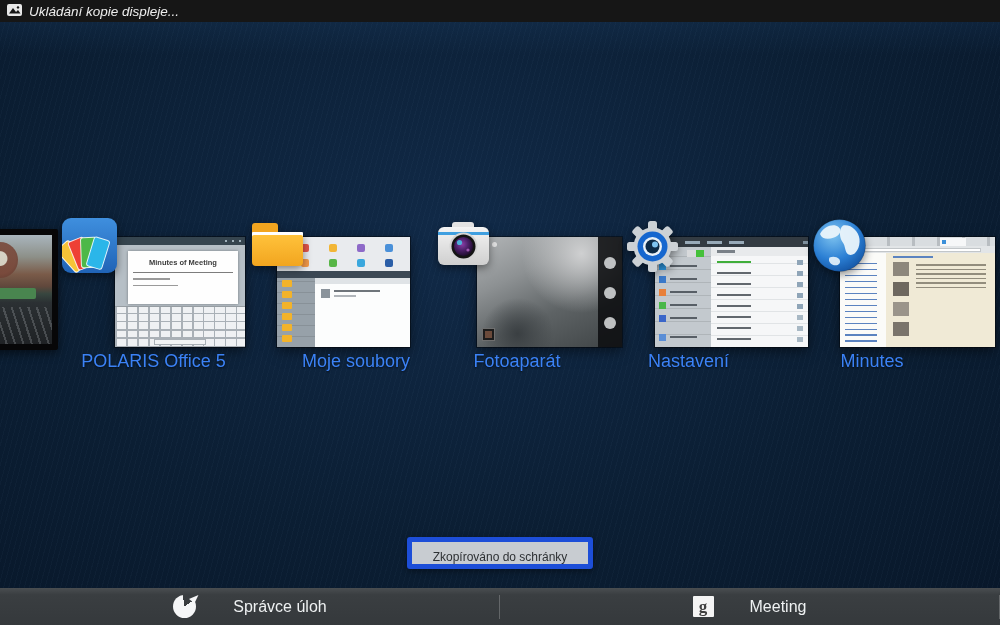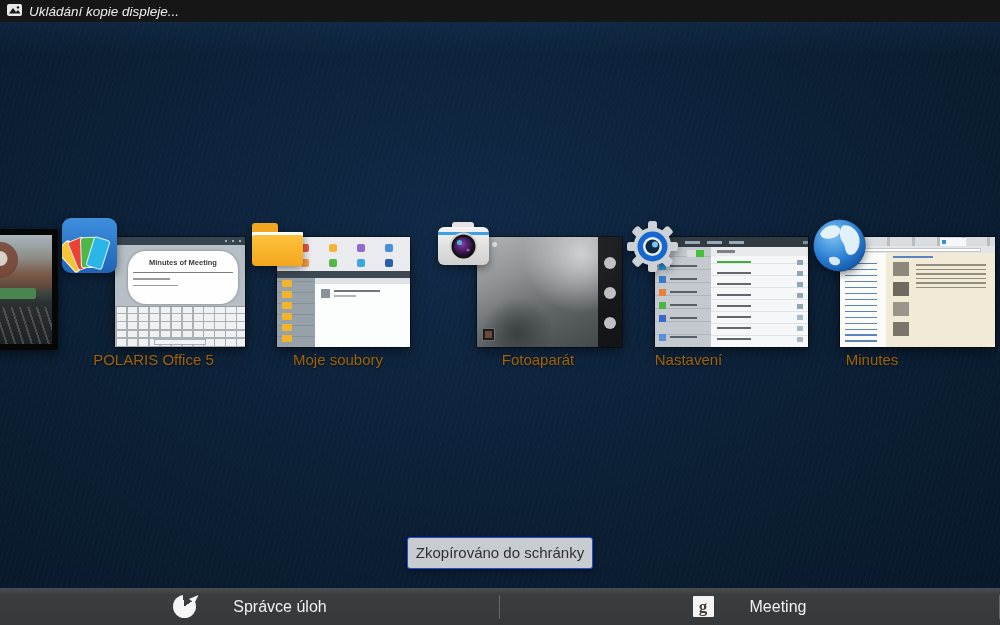--- a/index.html
+++ b/index.html
@@ -21,21 +21,21 @@
   .status-bar{ position:absolute; left:0; top:0; width:1000px; height:22px;
     background:#161616; display:flex; align-items:center; gap:7px; padding-left:7px; z-index:30; }
   .status-text{ color:#ededed; font-size:13.5px;font-style:italic; }
 
   
   .thumb{ position:absolute; overflow:hidden;
     box-shadow:0 0 0 1px rgba(0,0,0,.4), 0 4px 12px rgba(0,0,0,.5); }
   .appicon{ position:absolute; width:55px; height:55px; border-radius:9px; z-index:5;
     filter:drop-shadow(0 3px 4px rgba(0,0,0,.45)); }
   .task-label{ position:absolute; top:351px; height:20px; text-align:center;
-    color:#a16207; font-size:15px; text-shadow:0 1px 2px rgba(0,0,0,.6); }
+    color:#3b82f6; font-size:18px; text-shadow:0 1px 2px rgba(0,0,0,.6); }
 
   
   .partial-card{ position:absolute; left:-34px; top:229px; width:92px; height:121px;
     background:#070708; border-radius:2px; box-shadow:0 3px 10px rgba(0,0,0,.55); }
   .partial-photo{ position:absolute; inset:6px; overflow:hidden;
     background:linear-gradient(180deg,#a9b5bd 0%,#8d9089 20%,#7a5b49 36%,#61483c 47%,#37463f 54%,#2b3033 62%,#1f2225 100%); }
   .pp-dome{ position:absolute; left:12%; top:6%; width:36px; height:36px; border-radius:50%; opacity:.9;
     background:radial-gradient(circle at 50% 46%, #ded9cb 0 26%, #79483a 30% 58%, #59382e 100%); }
   .pp-bus{ position:absolute; left:28%; top:49%; width:42px; height:11px; background:#49854f; border-radius:2px; }
   .pp-road{ position:absolute; left:0; right:0; bottom:0; height:34%;
@@ -48,21 +48,21 @@
   .c-y{ background:#f6c437; transform:translateX(-7px) rotate(-42deg); }
   .c-r{ background:#ee4035; transform:translateX(-3px) rotate(-22deg); }
   .c-g{ background:#4db848; transform:rotate(-2deg); }
   .c-b{ background:#2bb6e9; transform:translateX(4px) rotate(17deg); }
 
   .t-pol{ left:115px; top:237px; width:130px; height:110px; background:#b6bfc6; }
   .pol-top{ height:8px; background:#36454f; }
   .pol-dots{ position:absolute; right:4px; top:3px; width:2px; height:2px; background:#9fb0ba;
     box-shadow:-7px 0 0 #9fb0ba, -14px 0 0 #9fb0ba; }
   .pol-page{ position:absolute; left:13px; right:7px; top:14px; bottom:43px; background:#fefefe;
-    box-shadow:0 0 3px rgba(0,0,0,.35);border-radius:18px; }
+    box-shadow:0 0 3px rgba(0,0,0,.35); }
   .pol-title{ font-size:7.5px; font-weight:bold; color:#3c3c3c; text-align:center; padding-top:7px; white-space:nowrap; }
   .pol-rule{ height:1px; background:#7d7d7d; margin:5px 5px 0; }
   .pol-line1{ height:1.5px; background:#9a9a9a; margin:5px 62% 0 5px; }
   .pol-line2{ height:1.5px; background:#9a9a9a; margin:5px 55% 0 5px; }
   .pol-kbd{ position:absolute; left:0; right:0; bottom:0; height:41px; border-top:1px solid #96global9da2;
     border-top:1px solid #969da2;
     background:
       repeating-linear-gradient(0deg, #a9b0b6 0 1.5px, transparent 1.5px 8.2px),
       repeating-linear-gradient(90deg, #a9b0b6 0 1.5px, #eff1f3 1.5px 11px); }
   .pol-space{ position:absolute; left:30%; bottom:2px; width:40%; height:6px; background:#f2f4f5; border:1px solid #a9b0b6; }
@@ -143,22 +143,22 @@
     background:repeating-linear-gradient(0deg, #5b83c0 0 1.5px, transparent 1.5px 6px); }
   .int-main{ position:absolute; left:46px; top:16px; right:0; bottom:0; background:#f0ead6; }
   .int-img{ position:absolute; left:7px; top:9px; width:16px; height:14px; background:#8d877c;
     box-shadow:0 20px 0 #6e685f, 0 40px 0 #9a948a, 0 60px 0 #7a746b; }
   .int-text{ position:absolute; left:30px; top:11px; right:9px; height:24px; opacity:.65;
     background:repeating-linear-gradient(0deg, #605b4e 0 1.2px, transparent 1.2px 4.5px); }
   .int-head{ position:absolute; left:7px; top:3px; width:40px; height:2px; background:#5b83c0; }
 
   
   .toast{ position:absolute; left:407px; top:537px; width:186px; height:32px;
-    background:#c8ccd1; border:1px solid #1d4ed8; border-radius:3px;
-    color:#2e3134; font-size:15px; line-height:30px; text-align:center;
+    background:#c8ccd1; border:5px solid #1d4ed8; border-radius:3px;
+    color:#2e3134; font-size:12px; line-height:30px; text-align:center;
     box-shadow:0 2px 6px rgba(0,0,0,.4); z-index:20; }
 
   
   .bottom-bar{ position:absolute; left:0; bottom:0; width:1000px; height:37px; z-index:25;
     background:linear-gradient(180deg,#4a4e51 0%, #3a3e41 18%, #35393c 100%);
     display:flex; align-items:stretch; }
   .bb-item{ flex:1; display:flex; align-items:center; justify-content:center; gap:36px; cursor:pointer; }
   .bb-label{ color:#eef1f2; font-size:16px; }
   .bb-sep{ width:1px; height:24px; background:rgba(255,255,255,.22); align-self:center; }
 
@@ -229,21 +229,21 @@
   <div class="mf-side">
       <i class="mf-folders"></i>
     </div>
   <div class="mf-main">
     <div class="mf-toolbar"></div>
     <div class="mf-file-ic"></div>
     <div class="mf-file-line"></div>
     <div class="mf-file-sub"></div>
   </div>
 </div>
-<div class="task-label" style="left:258px; width:160px;">Moje soubory</div>
+<div class="task-label" style="left:250px; width:160px;text-align:right;">Moje soubory</div>
 
 <div class="appicon ic-cam">
   <svg width="53" height="53" viewBox="0 0 53 53">
     <defs>
       <linearGradient id="camBody" x1="0" y1="0" x2="0" y2="1">
         <stop offset="0" stop-color="#f4f4f4"></stop>
           <stop offset="1" stop-color="#cfcfcf"></stop>
       </linearGradient>
       <radialGradient id="lensG" cx="0.42" cy="0.38" r="0.75">
         <stop offset="0" stop-color="#8a3fa8"></stop>
@@ -264,21 +264,21 @@
 <div class="thumb t-cam">
   <div class="cam-topicons"></div>
   <div class="cam-strip"></div>
   <div class="cam-btn cb1"></div>
   <div class="cam-btn cb2"></div>
   <div class="cam-btn cb3"></div>
   <div class="cam-gallery">
       <i></i>
     </div>
 </div>
-<div class="task-label" style="left:463px; width:150px;">Fotoaparát</div>
+<div class="task-label" style="left:442px; width:150px;">Fotoaparát</div>
 
 <div class="appicon ic-gear">
   <svg width="57" height="57" viewBox="0 0 57 57">
     <g fill="#ccd1d5">
       <rect x="24" y="3" width="9" height="51" rx="2.5"></rect>
       <rect x="24" y="3" width="9" height="51" rx="2.5" transform="rotate(45 28.5 28.5)"></rect>
       <rect x="24" y="3" width="9" height="51" rx="2.5" transform="rotate(90 28.5 28.5)"></rect>
       <rect x="24" y="3" width="9" height="51" rx="2.5" transform="rotate(135 28.5 28.5)"></rect>
     </g>
     <circle cx="28.5" cy="28.5" r="19" fill="#ccd1d5"></circle>

